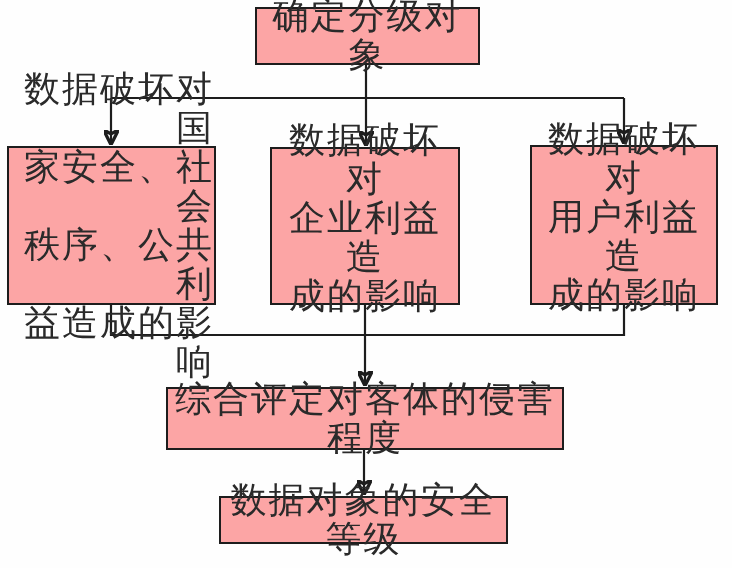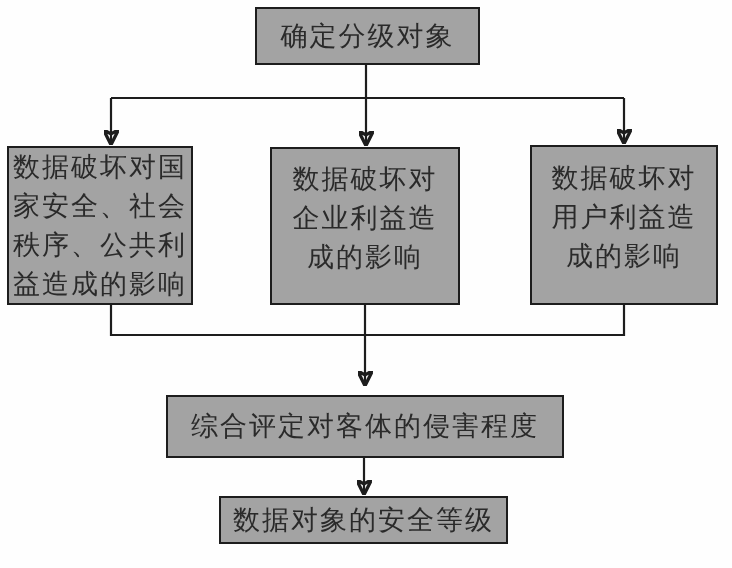--- a/index.html
+++ b/index.html
@@ -24,36 +24,36 @@
   }
   .connectors path {
     stroke: #1d1d1d;
     stroke-width: 2.2;
     fill: none;
   }
   .node {
     position: absolute;
     box-sizing: border-box;
     border: 2.5px solid #1d1d1d;
-    background: #a3a3a3;
+    background: #fca5a5;
     display: flex;
     align-items: center;
     justify-content: center;
     text-align: center;
     white-space: pre-line;
     color: #2a2a2a;
-    font-size: 27px;
+    font-size: 36px;
     letter-spacing: 2px;
     line-height: 39px;
   }
   .node-top     { left: 255px; top: 7px;   width: 225px; height: 58px; }
-  .node-left    { left: 7px;   top: 146px; width: 186px; height: 159px; }
+  .node-left    { left: 7px;   top: 146px; width: 209px; height: 159px; text-align: right; }
   .node-middle  { left: 270px; top: 147px; width: 190px; height: 158px; padding-bottom: 16px; }
   .node-right   { left: 530px; top: 145px; width: 188px; height: 160px; padding-bottom: 16px; }
-  .node-assess  { left: 166px; top: 395px; width: 398px; height: 63px; }
+  .node-assess  { left: 166px; top: 387px; width: 398px; height: 63px; }
   .node-result  { left: 219px; top: 496px; width: 289px; height: 48px; }
 </style>
 </head>
 <body>
 
 <div class="canvas">
 
   <svg class="connectors" viewBox="0 0 732 568" xmlns="http://www.w3.org/2000/svg">
     <defs>
       <marker id="arrowhead" viewBox="0 0 10 10" refX="9.5" refY="5" markerWidth="15" markerHeight="15" orient="auto" markerUnits="userSpaceOnUse">

